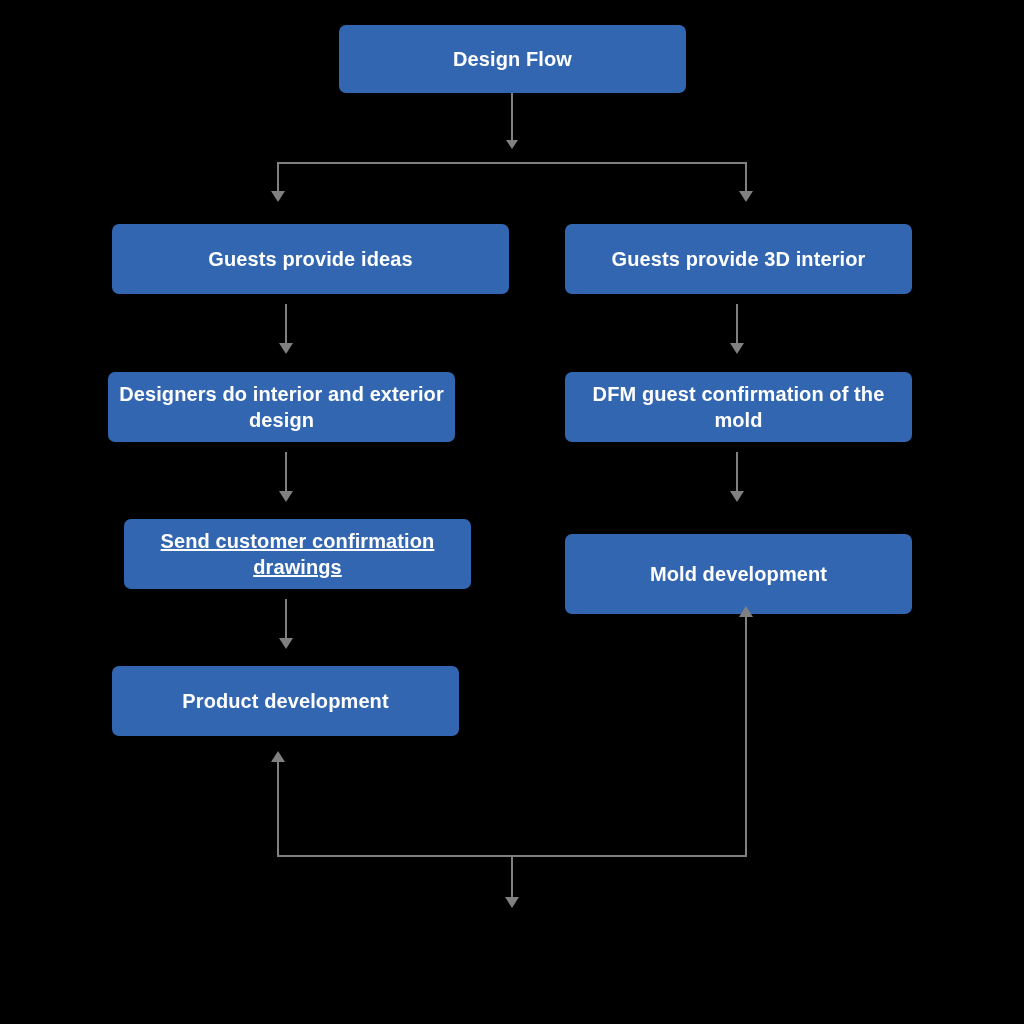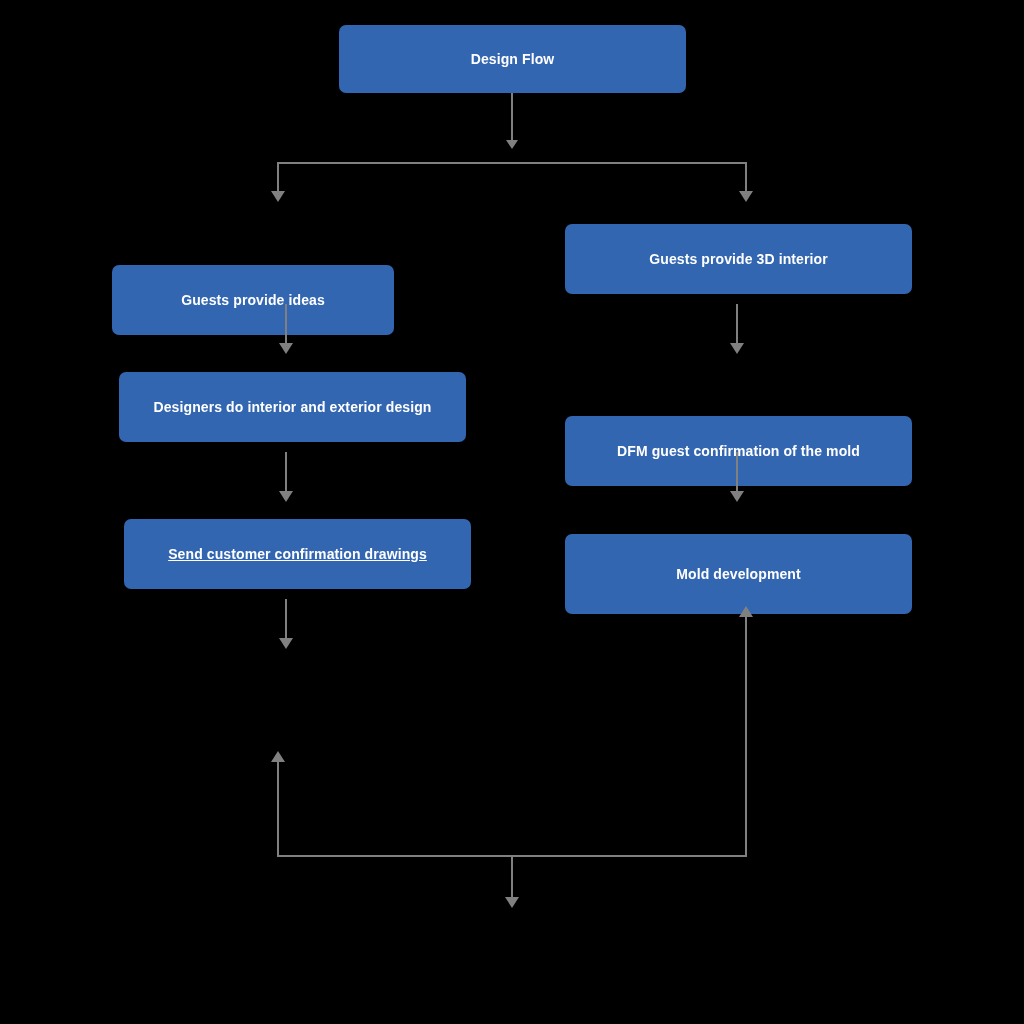--- a/index.html
+++ b/index.html
@@ -19,21 +19,21 @@
     position: absolute;
     background: #3366b1;
     border-radius: 7px;
     box-sizing: border-box;
     display: flex;
     align-items: center;
     justify-content: center;
     text-align: center;
     color: #ffffff;
     font-weight: bold;
-    font-size: 14px;
+    font-size: 20px;
     line-height: 1.32;
     letter-spacing: 0.1px;
     padding: 4px 10px;
     user-select: none;
   }
   .node span {
     display: block;
     width: 100%;
   }
   
@@ -82,59 +82,62 @@
   <div class="arrow-down small" style="left:506px; top:140px;"></div>
 
   <div class="hline" style="left:277px; top:162px; width:470px;"></div>
 
   <div class="vline" style="left:277px; top:162px; height:32px;"></div>
   <div class="arrow-down" style="left:271px; top:191px;"></div>
 
   <div class="vline" style="left:745px; top:162px; height:32px;"></div>
   <div class="arrow-down" style="left:739px; top:191px;"></div>
 
-  <div class="node" style="left:112px; top:224px; width:282px; height:70px;margin-top:41px;">
+  <div class="node" style="left:112px; top:224px; width:397px; height:70px;">
     <span>Guests provide ideas</span>
   </div>
 
   <div class="node" style="left:565px; top:224px; width:347px; height:70px;">
     <span>Guests provide 3D interior</span>
   </div>
 
   <div class="vline" style="left:285px; top:304px; height:42px;"></div>
   <div class="arrow-down" style="left:279px; top:343px;"></div>
 
   <div class="vline" style="left:736px; top:304px; height:42px;"></div>
   <div class="arrow-down" style="left:730px; top:343px;"></div>
 
-  <div class="node" style="left:119px; top:372px; width:347px; height:70px;">
+  <div class="node" style="left:108px; top:372px; width:347px; height:70px;">
     <span>Designers do interior and exterior design</span>
   </div>
 
-  <div class="node" style="left:565px; top:372px; width:347px; height:70px;margin-top:44px;">
+  <div class="node" style="left:565px; top:372px; width:347px; height:70px;">
     <span>DFM guest confirmation of the mold</span>
   </div>
 
   <div class="vline" style="left:285px; top:452px; height:42px;"></div>
   <div class="arrow-down" style="left:279px; top:491px;"></div>
 
   <div class="vline" style="left:736px; top:452px; height:42px;"></div>
   <div class="arrow-down" style="left:730px; top:491px;"></div>
 
   <div class="node" style="left:124px; top:519px; width:347px; height:70px;text-decoration:underline;">
     <span>Send customer confirmation drawings</span>
   </div>
 
   <div class="node" style="left:565px; top:534px; width:347px; height:80px;">
     <span>Mold development</span>
   </div>
 
   <div class="vline" style="left:285px; top:599px; height:42px;"></div>
   <div class="arrow-down" style="left:279px; top:638px;"></div>
 
+  <div class="node" style="left:112px; top:666px; width:347px; height:70px;">
+    <span>Product development</span>
+  </div>
 
   <div class="hline" style="left:277px; top:855px; width:470px;"></div>
 
   <div class="vline" style="left:277px; top:762px; height:94px;"></div>
   <div class="arrow-up" style="left:271px; top:751px;"></div>
 
   <div class="vline" style="left:745px; top:617px; height:239px;"></div>
   <div class="arrow-up" style="left:739px; top:606px;"></div>
 
   <div class="vline" style="left:511px; top:855px; height:45px;"></div>

